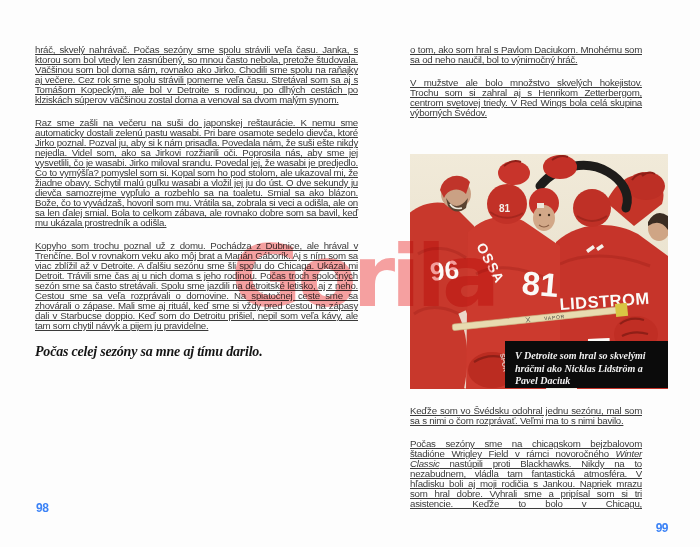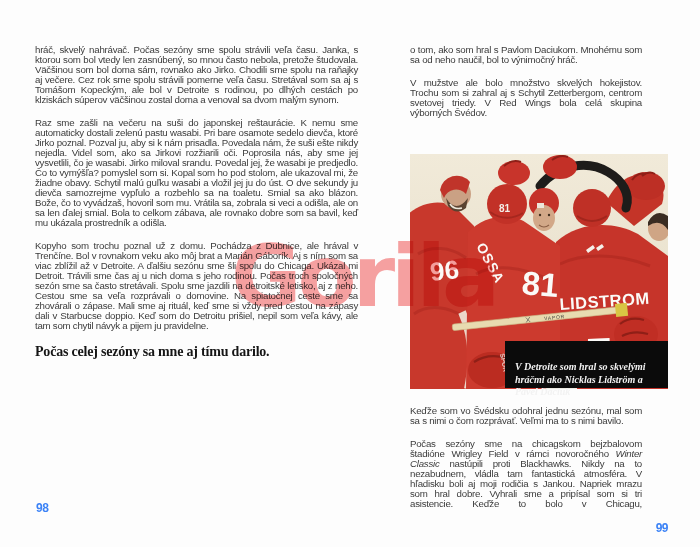--- a/index.html
+++ b/index.html
@@ -8,27 +8,27 @@
     font-family:"Liberation Sans",sans-serif;
     position:relative;
   }
   .spread{position:absolute;inset:0;background:#fdfdfd;}
   .col{position:absolute;top:45px;}
   .col-left{left:35px;width:323px;}
   .col-right{left:410px;width:232px;}
   p.body{
     margin:0 0 13px 0;
     font-size:9.7px;line-height:10px;letter-spacing:-0.25px;
-    text-align:justify;color:#3b3b3b;
+    text-align:justify;color:#3b3b3b;text-decoration:underline;
   }
   p.cont{text-align-last:justify;}
   h2.heading{
     margin:3px 0 8px 0;
     font-family:"Liberation Serif",serif;
-    font-weight:700;
+    font-style:italic;font-weight:700;
     font-size:14px;line-height:16px;color:#151515;
     letter-spacing:-0.2px;
   }
   .pagenum{
     position:absolute;top:501px;
     font-weight:700;font-size:12px;color:#3b82f6;letter-spacing:-0.5px;
   }
   .pn-left{left:36px;}
   .pn-right{right:32px;margin-top:20px;}
   figure.photo{
@@ -36,21 +36,21 @@
     width:258px;height:235px;
   }
   figure.photo svg{display:block;}
   .caption{
     position:absolute;right:0;bottom:1px;
     width:163px;height:47px;box-sizing:border-box;
     background:#0b0b0b;color:#f2f2f2;
     font-family:"Liberation Serif",serif;
     font-style:italic;font-weight:700;
     font-size:10px;line-height:12.5px;
-    padding:20px 8px 4px 10px;
+    padding:9px 8px 4px 10px;
   }
   .watermark{
     position:absolute;left:231px;top:236px;z-index:10;
     font-family:"DejaVu Sans",sans-serif;font-weight:700;
     font-size:86px;line-height:80px;letter-spacing:-4px;
     color:#ef4444;opacity:0.5;mix-blend-mode:multiply;
     pointer-events:none;white-space:nowrap;
   }
   .wc-italic{font-style:italic;margin-top:17px;}
 </style>
@@ -65,21 +65,21 @@
       <p class="body">Raz sme zašli na večeru na suši do japonskej reštaurácie. K nemu sme automaticky dostali zelenú pastu wasabi. Pri bare osamote sedelo dievča, ktoré Jirko poznal. Pozval ju, aby si k nám prisadla. Povedala nám, že suši ešte nikdy nejedla. Videl som, ako sa Jirkovi rozžiarili oči. Poprosila nás, aby sme jej vysvetlili, čo je wasabi. Jirko miloval srandu. Povedal jej, že wasabi je predjedlo. Čo to vymýšľa? pomyslel som si. Kopal som ho pod stolom, ale ukazoval mi, že žiadne obavy. Schytil malú guľku wasabi a vložil jej ju do úst. O dve sekundy ju dievča samozrejme vypľulo a rozbehlo sa na toaletu. Smial sa ako blázon. Bože, čo to vyvádzaš, hovoril som mu. Vrátila sa, zobrala si veci a odišla, ale on sa len ďalej smial. Bola to celkom zábava, ale rovnako dobre som sa bavil, keď mu ukázala prostredník a odišla.</p>
       <p class="body">Kopyho som trochu poznal už z domu. Pochádza z Dubnice, ale hrával v Trenčíne. Bol v rovnakom veku ako môj brat a Marián Gáborík. Aj s ním som sa viac zblížil až v Detroite. A ďalšiu sezónu sme šli spolu do Chicaga. Ukázal mi Detroit. Trávili sme čas aj u nich doma s jeho rodinou. Počas troch spoločných sezón sme sa často stretávali. Spolu sme jazdili na detroitské letisko, aj z neho. Cestou sme sa veľa rozprávali o domovine. Na spiatočnej ceste sme sa zhovárali o zápase. Mali sme aj rituál, keď sme si vždy pred cestou na zápasy dali v Starbucse doppio. Keď som do Detroitu prišiel, nepil som veľa kávy, ale tam som chytil návyk a pijem ju pravidelne.</p>
       <h2 class="heading">Počas celej sezóny sa mne aj tímu darilo.</h2>
     </div>
     <div class="pagenum pn-left">98</div>
   </section>
 
   <section>
     <div class="col col-right">
       <p class="body">o tom, ako som hral s Pavlom Daciukom. Mnohému som sa od neho naučil, bol to výnimočný hráč.</p>
-      <p class="body">V mužstve ale bolo množstvo skvelých hokejistov. Trochu som si zahral aj s Schytil Zetterbergom, centrom svetovej triedy. V Red Wings bola celá skupina výborných Švédov.</p>
+      <p class="body">V mužstve ale bolo množstvo skvelých hokejistov. Trochu som si zahral aj s Henrikom Zetterbergom, centrom svetovej triedy. V Red Wings bola celá skupina výborných Švédov.</p>
 
       <figure class="photo">
         <svg width="258" height="235" viewBox="0 0 258 235" style="font-family:&quot;Liberation Sans&quot;,sans-serif;">
           <defs>
             <linearGradient id="bgGrad" x1="0" y1="0" x2="0" y2="1">
               <stop offset="0" stop-color="#f1ead9"></stop>
               <stop offset="1" stop-color="#e4dcc6"></stop>
             </linearGradient>
           </defs>
 

